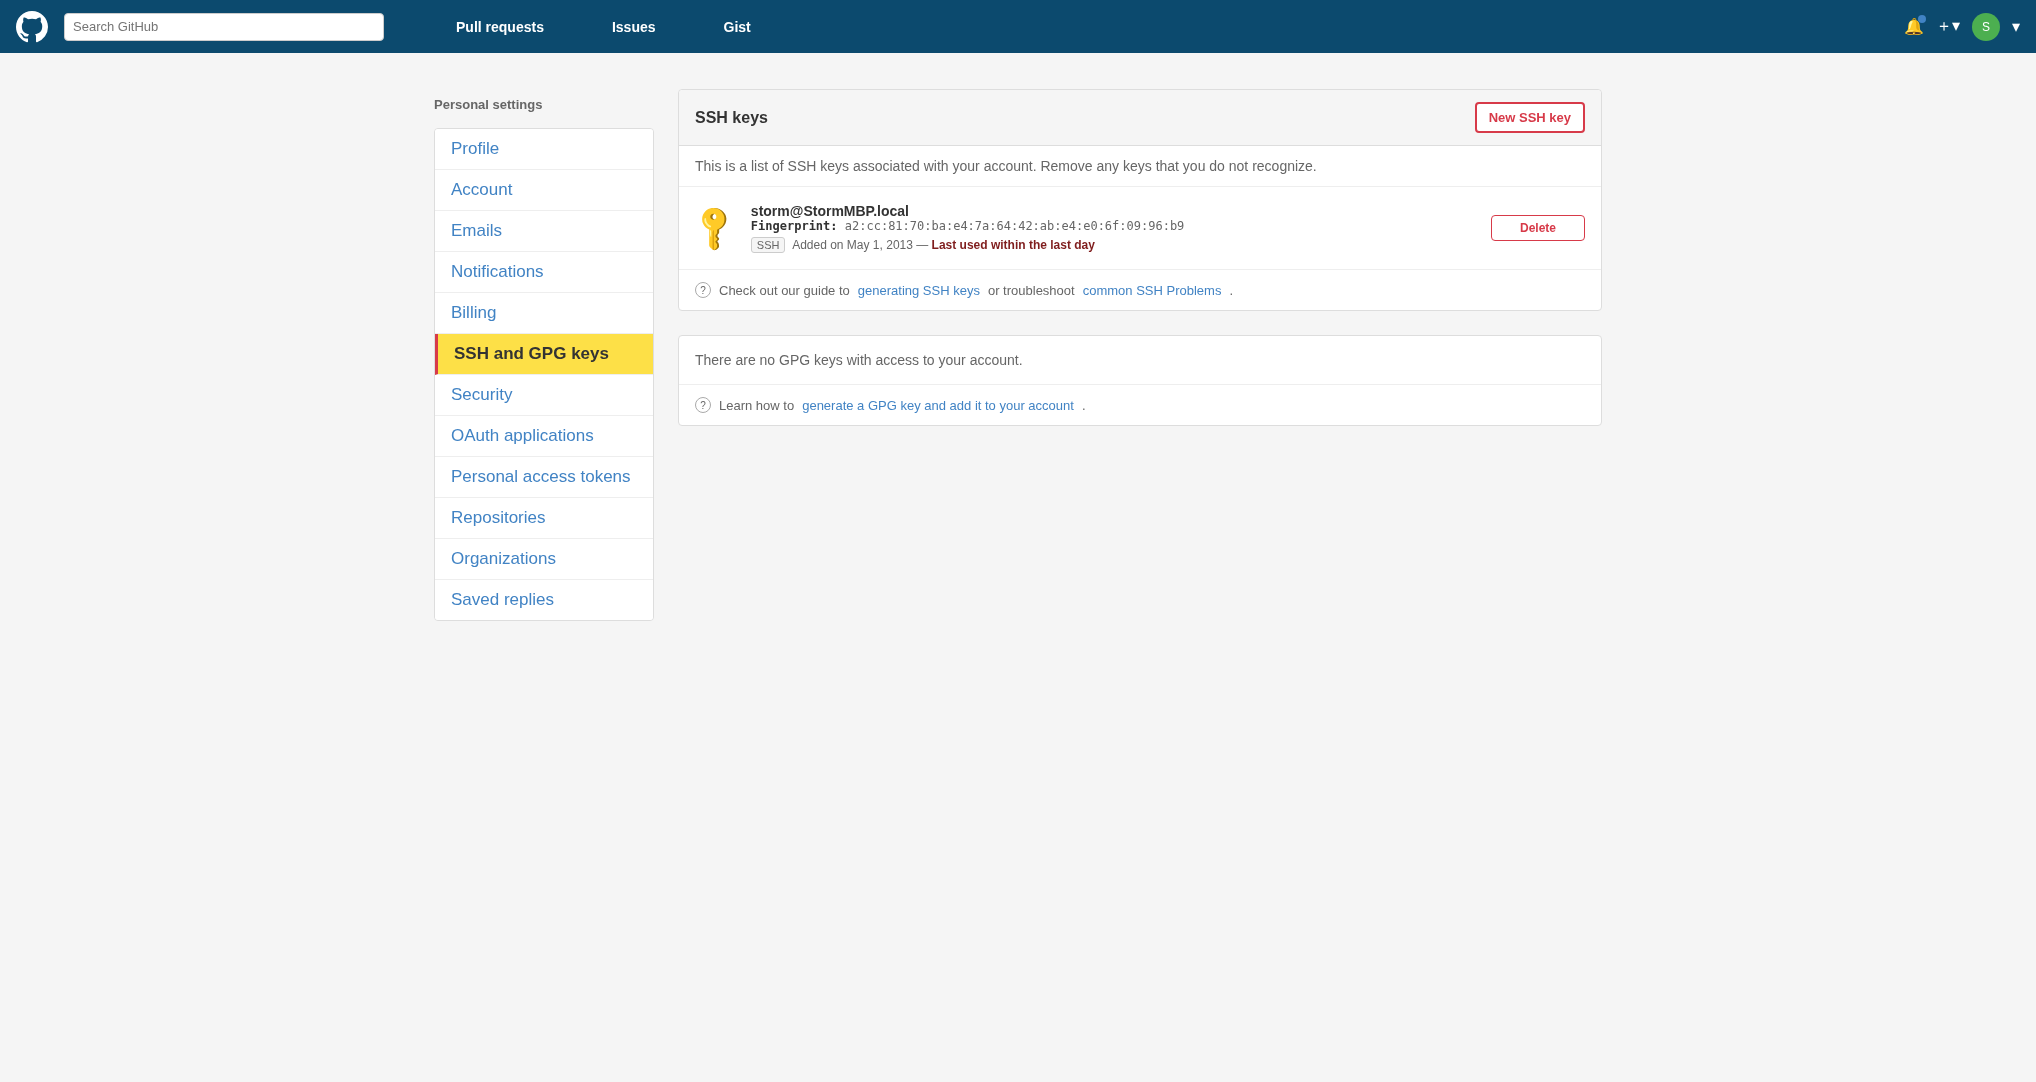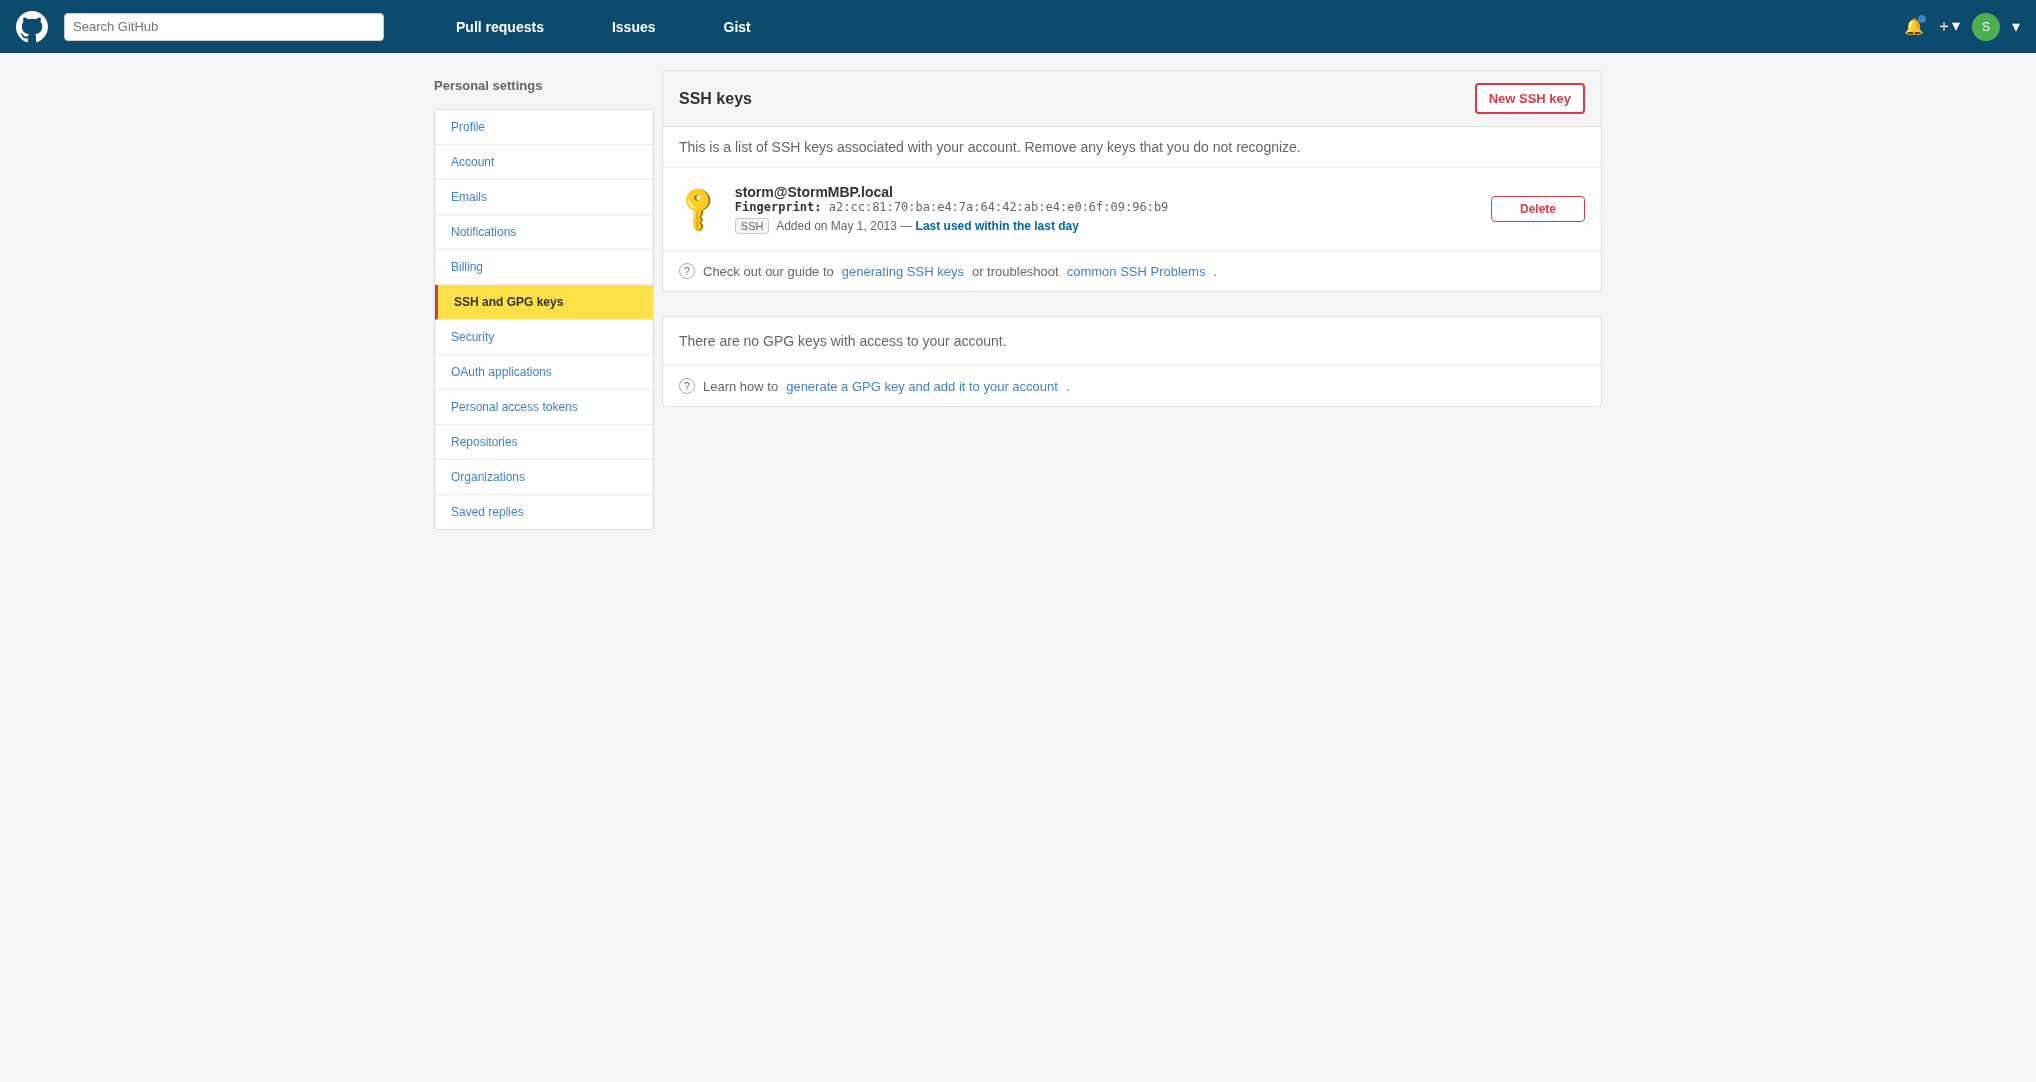--- a/index.html
+++ b/index.html
@@ -47,22 +47,22 @@
       width: 28px; height: 28px; border-radius: 50%;
       background: #4caf50;
       display: flex; align-items: center; justify-content: center;
       color: white; font-size: 12px; cursor: pointer;
     }
 
     
     .layout {
       display: flex;
       max-width: 1200px;
-      margin: 17px auto;
-      gap: 8px;
+      margin: 36px auto;
+      gap: 24px;
       padding: 0 16px;
     }
 
     
     .sidebar {
       width: 220px;
       flex-shrink: 0;
     }
     .sidebar-title {
       font-size: 13px; font-weight: 600; color: #666;
@@ -73,21 +73,21 @@
       list-style: none;
       border: 1px solid #ddd;
       border-radius: 4px;
       overflow: hidden;
     }
     .sidebar-nav li a {
       display: block;
       padding: 10px 16px;
       color: #4183c4;
       text-decoration: none;
-      font-size: 12px;
+      font-size: 17px;
       border-bottom: 1px solid #eee;
       background: #fff;
     }
     .sidebar-nav li:last-child a { border-bottom: none; }
     .sidebar-nav li.active a {
       background: #fde047;
       font-weight: 700;
       color: #333;
       border-left: 3px solid #d73a49;
       padding-left: 16px;
@@ -145,21 +145,21 @@
       gap: 16px;
     }
     .key-icon {
       font-size: 32px; color: #5cb85c; transform: rotate(-45deg); display: inline-block;
     }
     .key-details { flex: 1; }
     .key-name { font-weight: 600; font-size: 14px; color: #333; }
     .key-fingerprint { font-size: 12px; color: #666; font-family: monospace; }
     .key-fingerprint strong { color: #333; }
     .key-meta { font-size: 12px; color: #666; margin-top: 4px; }
-    .key-meta .last-used { color: #0369a1; font-weight: 600; }
+    .key-meta .last-used { color: #7f1d1d; font-weight: 600; }
     .key-badge {
       display: inline-block;
       padding: 1px 5px;
       border: 1px solid #ccc;
       border-radius: 3px;
       font-size: 11px;
       color: #666;
       background: #f5f5f5;
       margin-right: 4px;
       text-align: right;

